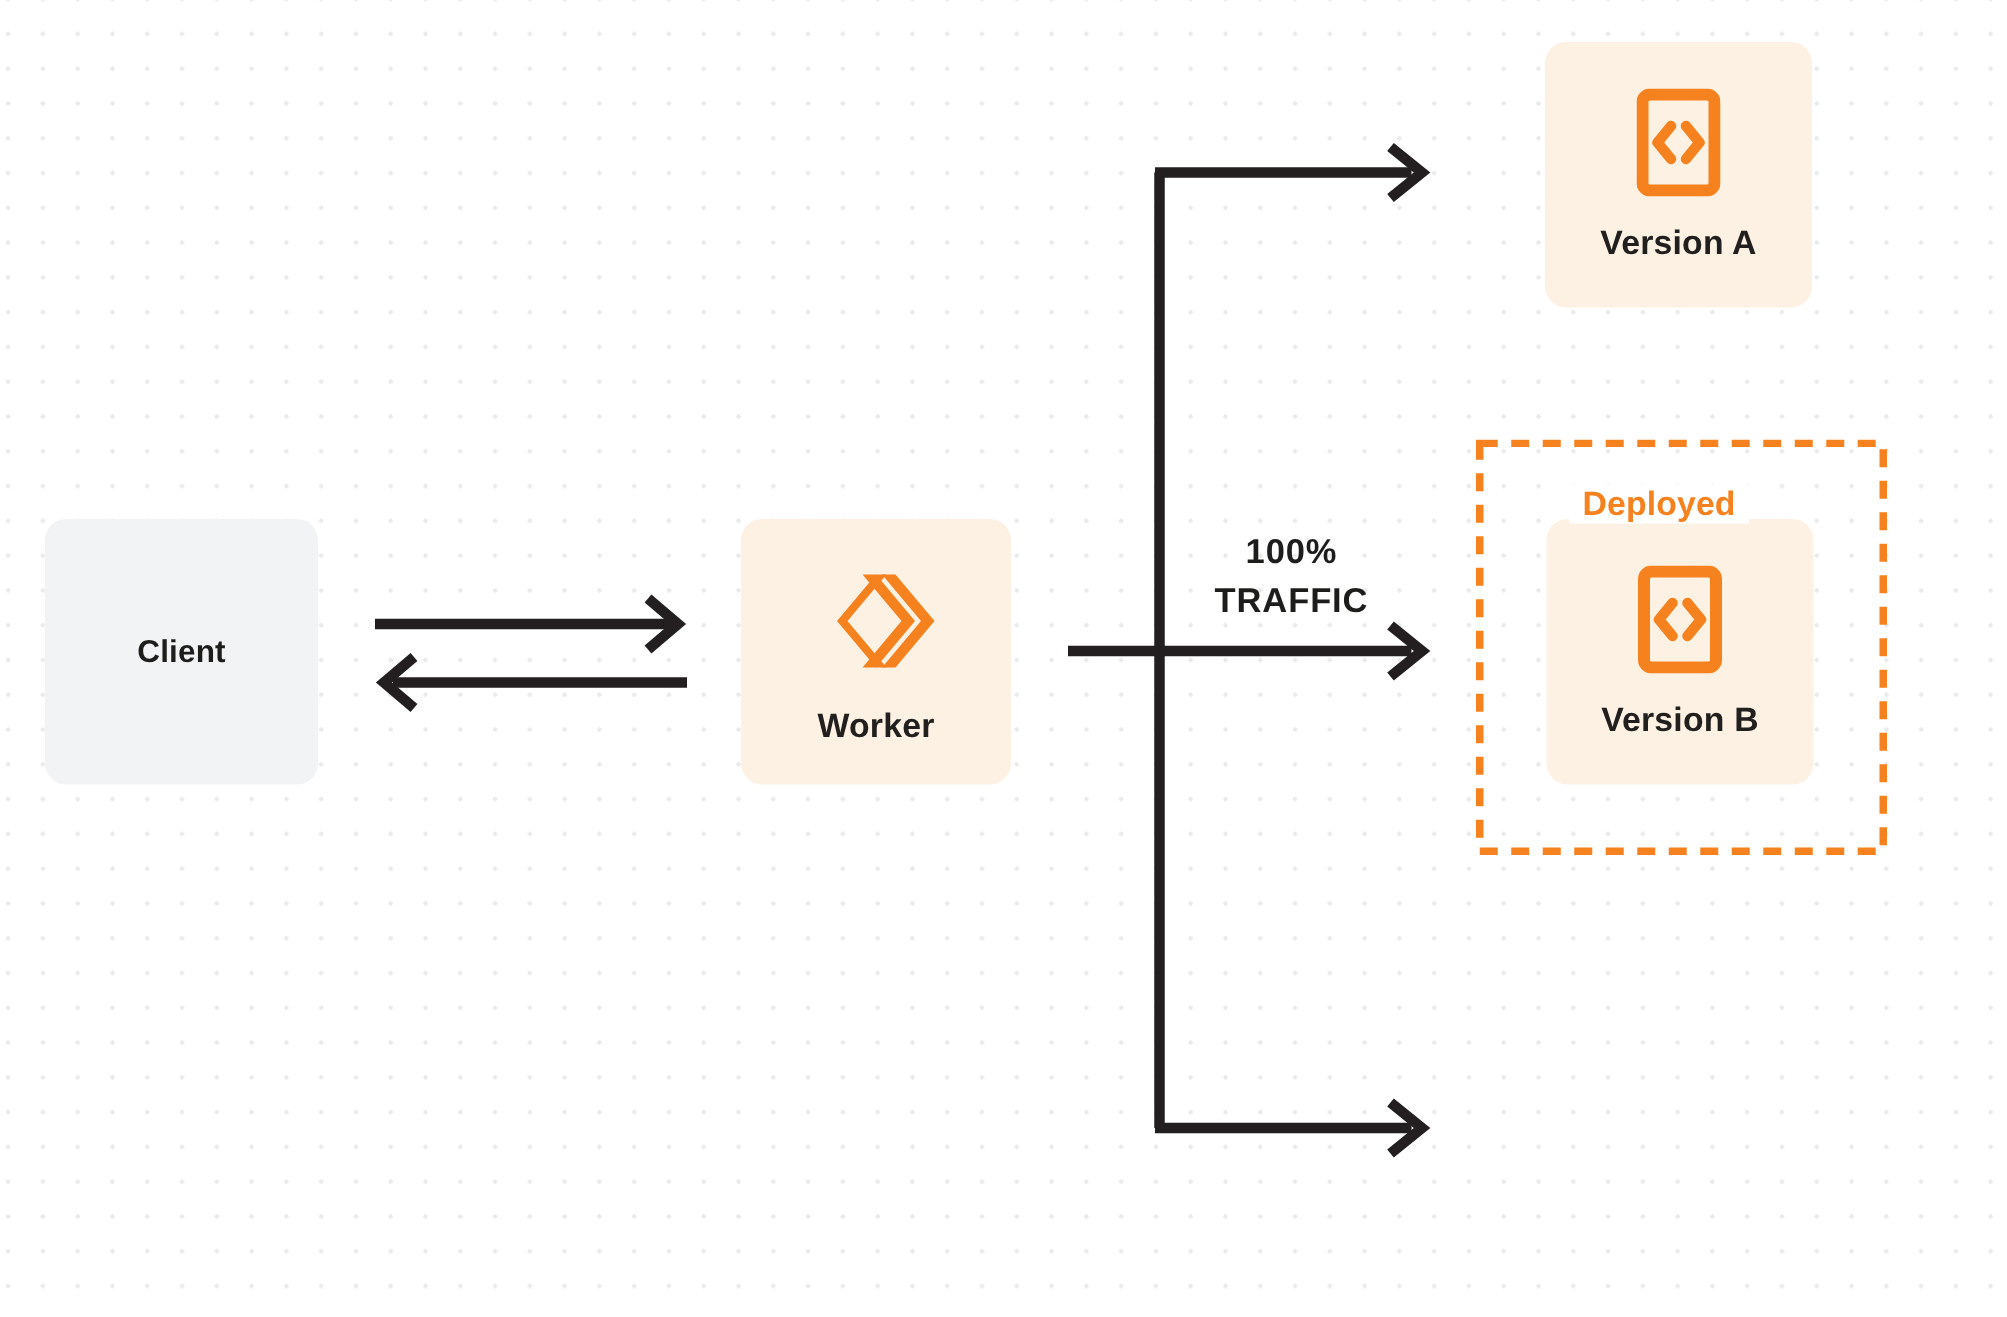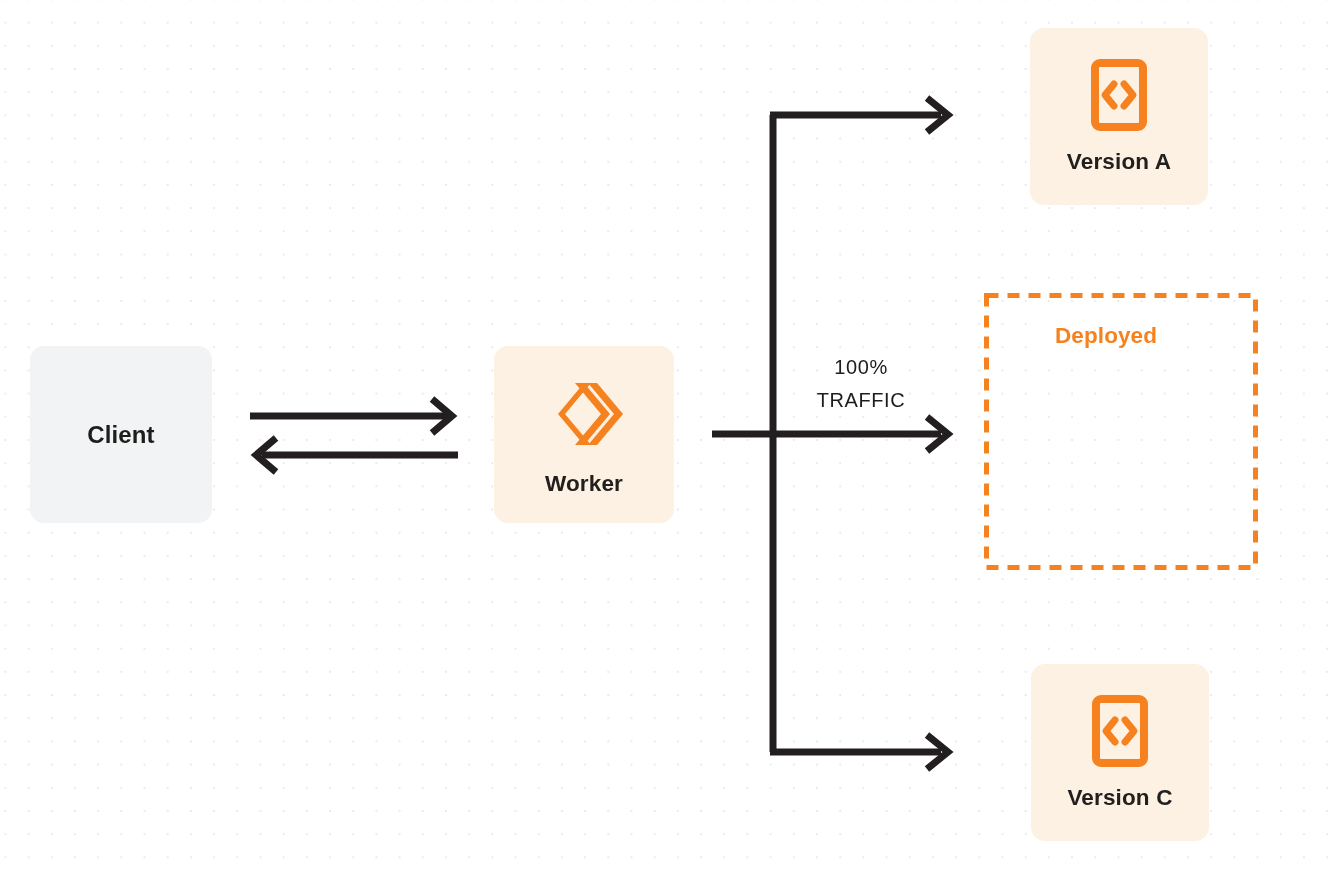--- a/index.html
+++ b/index.html
@@ -46,21 +46,21 @@
   }
 
   .node-client {
     left: 30px;
     top: 346px;
     width: 182px;
     height: 177px;
     background: #f2f3f4;
   }
   .node-client .node-label {
-    font-size: 24px;
+    font-size: 21px;
     font-weight: bold;
     color: #1d1d1b;
     letter-spacing: 0.1px;
   }
 
   .node-worker {
     left: 494px;
     top: 346px;
     width: 180px;
     height: 177px;
@@ -118,22 +118,22 @@
   }
 
   
   #traffic-label {
     position: absolute;
     left: 795px;
     top: 351px;
     width: 132px;
     text-align: center;
     color: #1d1d1b;
-    font-size: 20px;
-    font-weight: normal;
+    font-size: 23px;
+    font-weight: bold;
     letter-spacing: 0.6px;
     line-height: 33px;
   }
   #traffic-label .traffic-line {
     display: block;
   }
 </style>
 </head>
 <body>
 
@@ -200,31 +200,31 @@
         <path d="M41 10 L15 41 L41 72 L48 72 L22 41 L48 10 Z" fill="#f6821f"></path>
 
         <path d="M41 10 L67 41 L41 72 L32 72 L58 41 L32 10 Z" fill="#f6821f"></path>
 
         <path d="M54 10 L80 41 L54 72 L45 72 L71 41 L45 10 Z" fill="#f6821f"></path>
       </svg>
     </span>
     <span class="node-label">Worker</span>
   </div>
 
-
-  <div class="node node-version node-version-c">
+  <div class="node node-version node-version-b">
     <span class="node-icon icon-code">
       <svg width="56" height="72" viewBox="0 0 56 72">
         <rect x="4" y="4" width="48" height="64" rx="5" ry="5" fill="none" stroke="#f6821f" stroke-width="8"></rect>
         <polyline points="23,25 14,36 23,47" fill="none" stroke="#f6821f" stroke-width="7" stroke-linecap="round" stroke-linejoin="round"></polyline>
         <polyline points="33,25 42,36 33,47" fill="none" stroke="#f6821f" stroke-width="7" stroke-linecap="round" stroke-linejoin="round"></polyline>
       </svg>
     </span>
-    <span class="node-label">Version C</span>
-  </div>
+    <span class="node-label">Version B</span>
+  </div>
+
 
   <div id="deployed-group">
     <svg width="274" height="277" viewBox="0 0 274 277">
       <rect x="2.5" y="2.5" width="269" height="272" fill="none" stroke="#f6821f" stroke-width="5" stroke-dasharray="12 9"></rect>
     </svg>
   </div>
   <div id="deployed-label">Deployed</div>
 
 </div>
 

